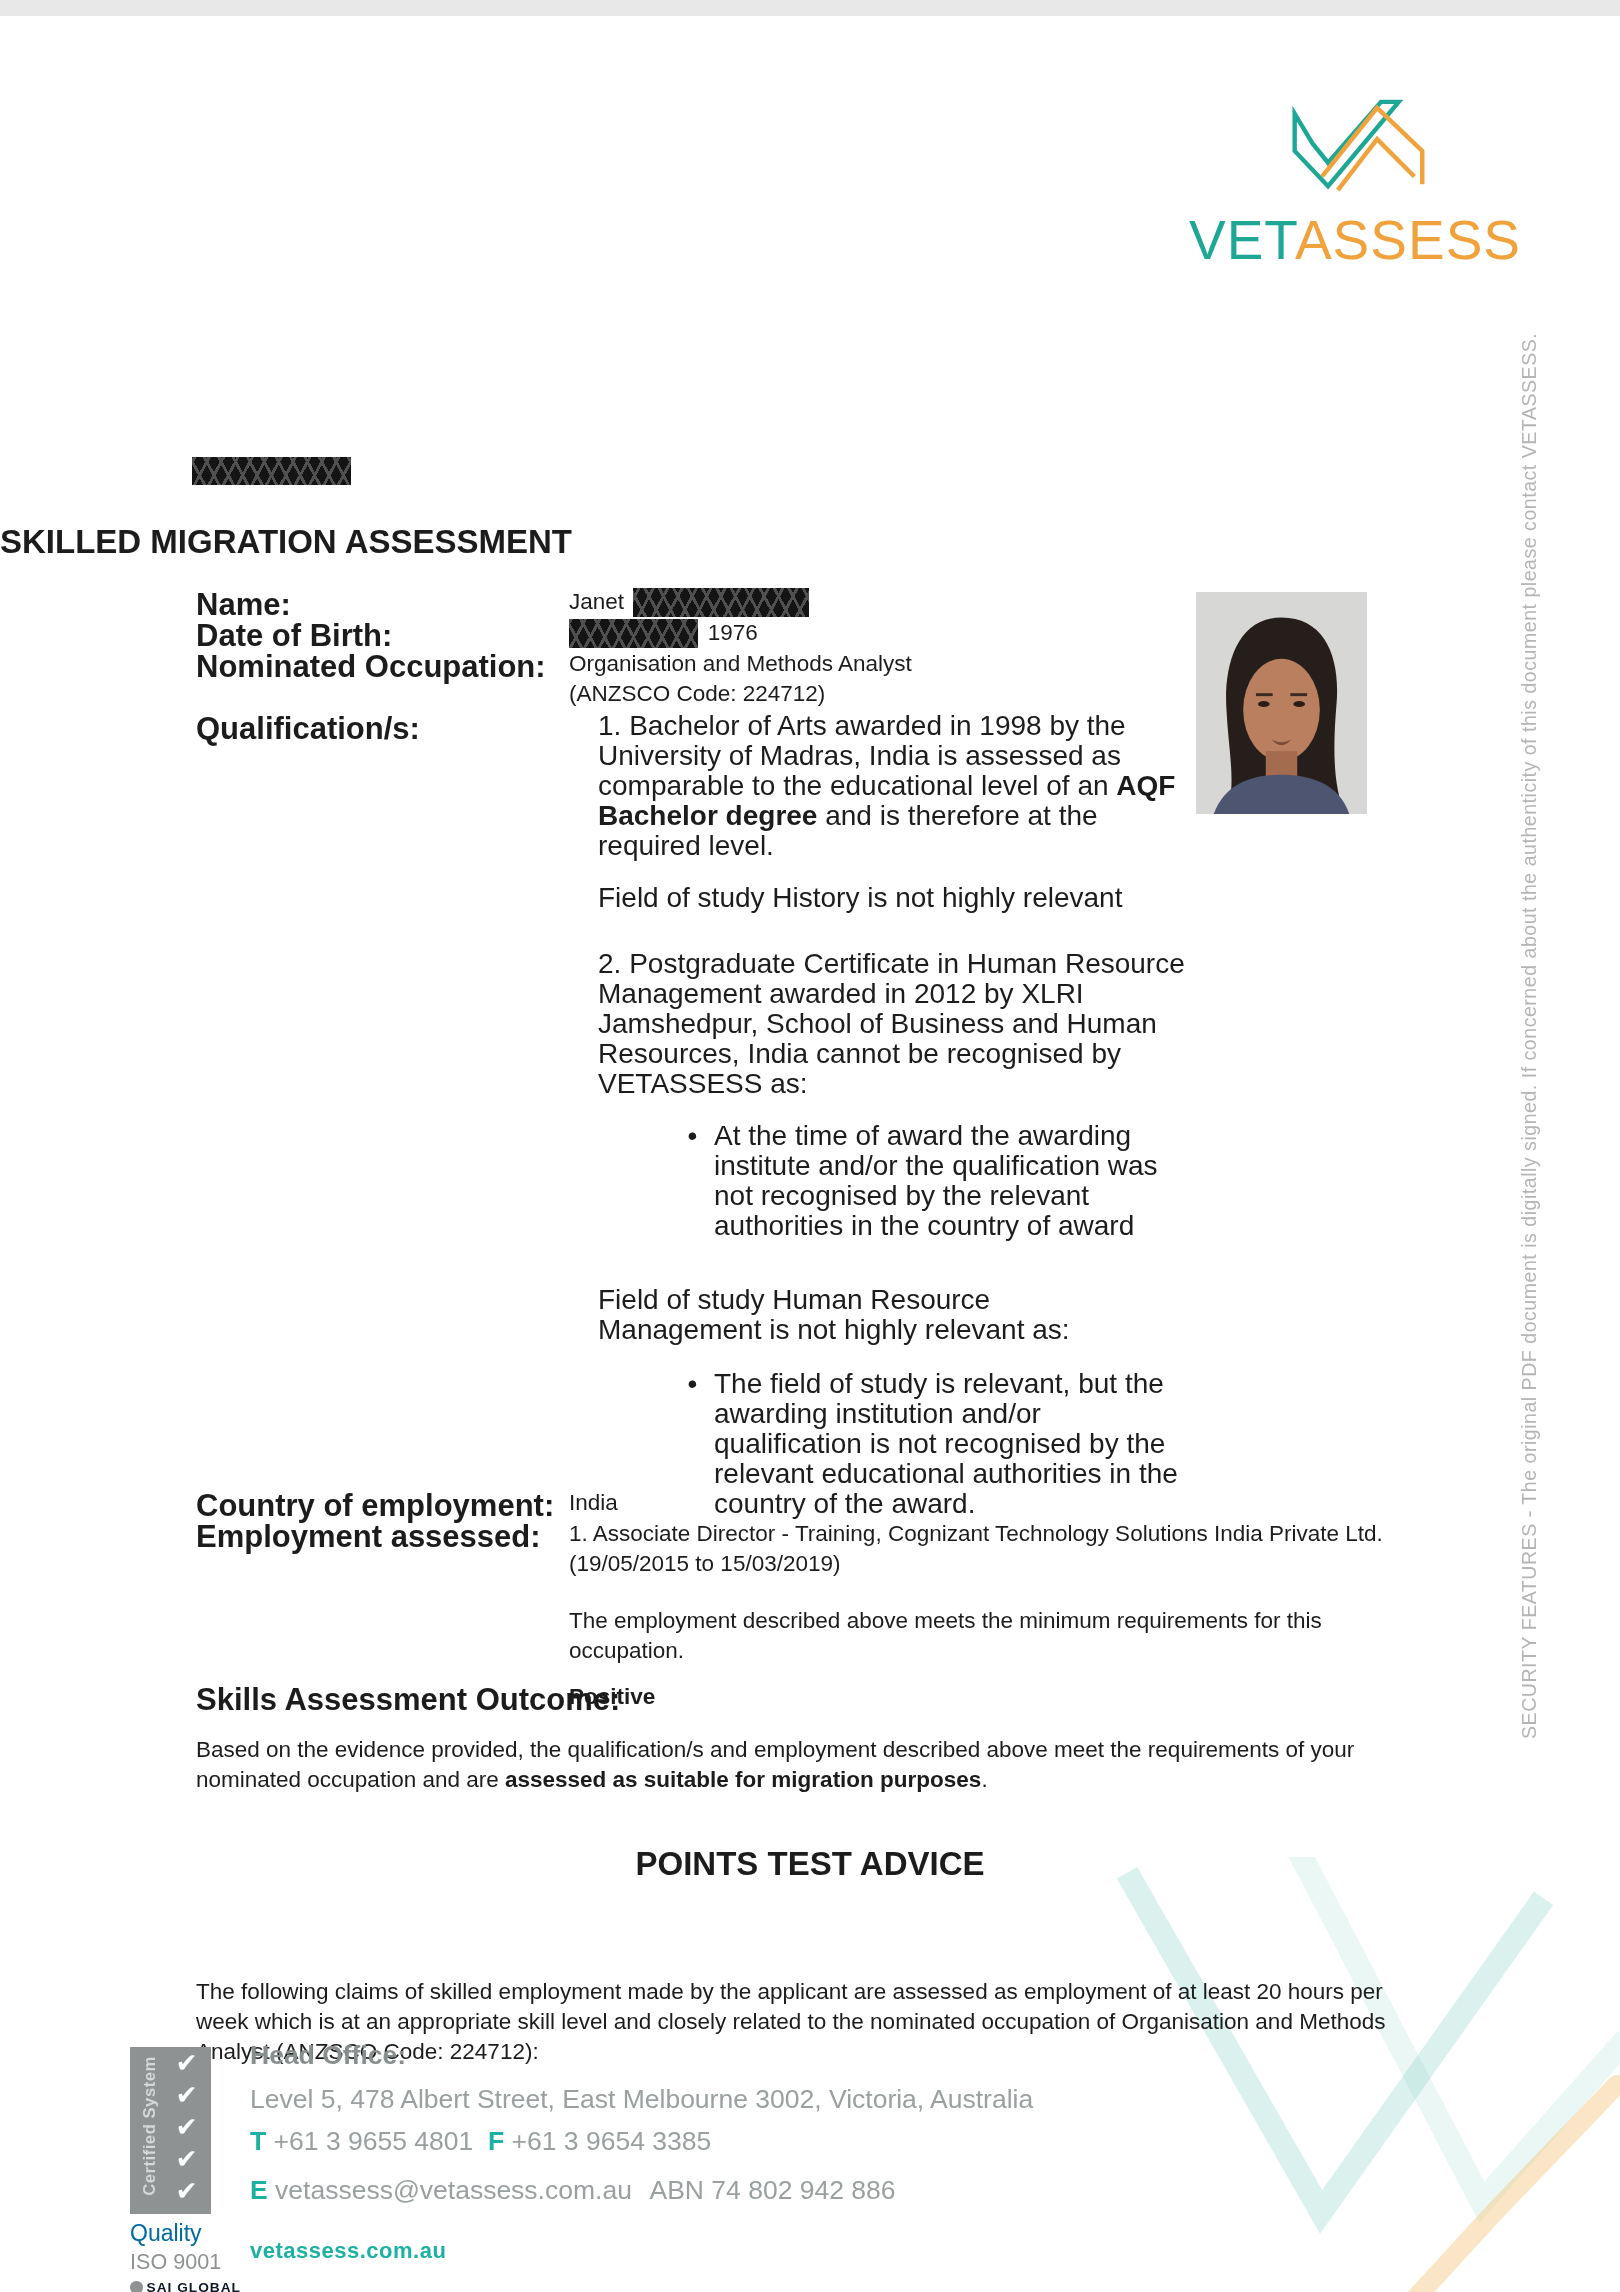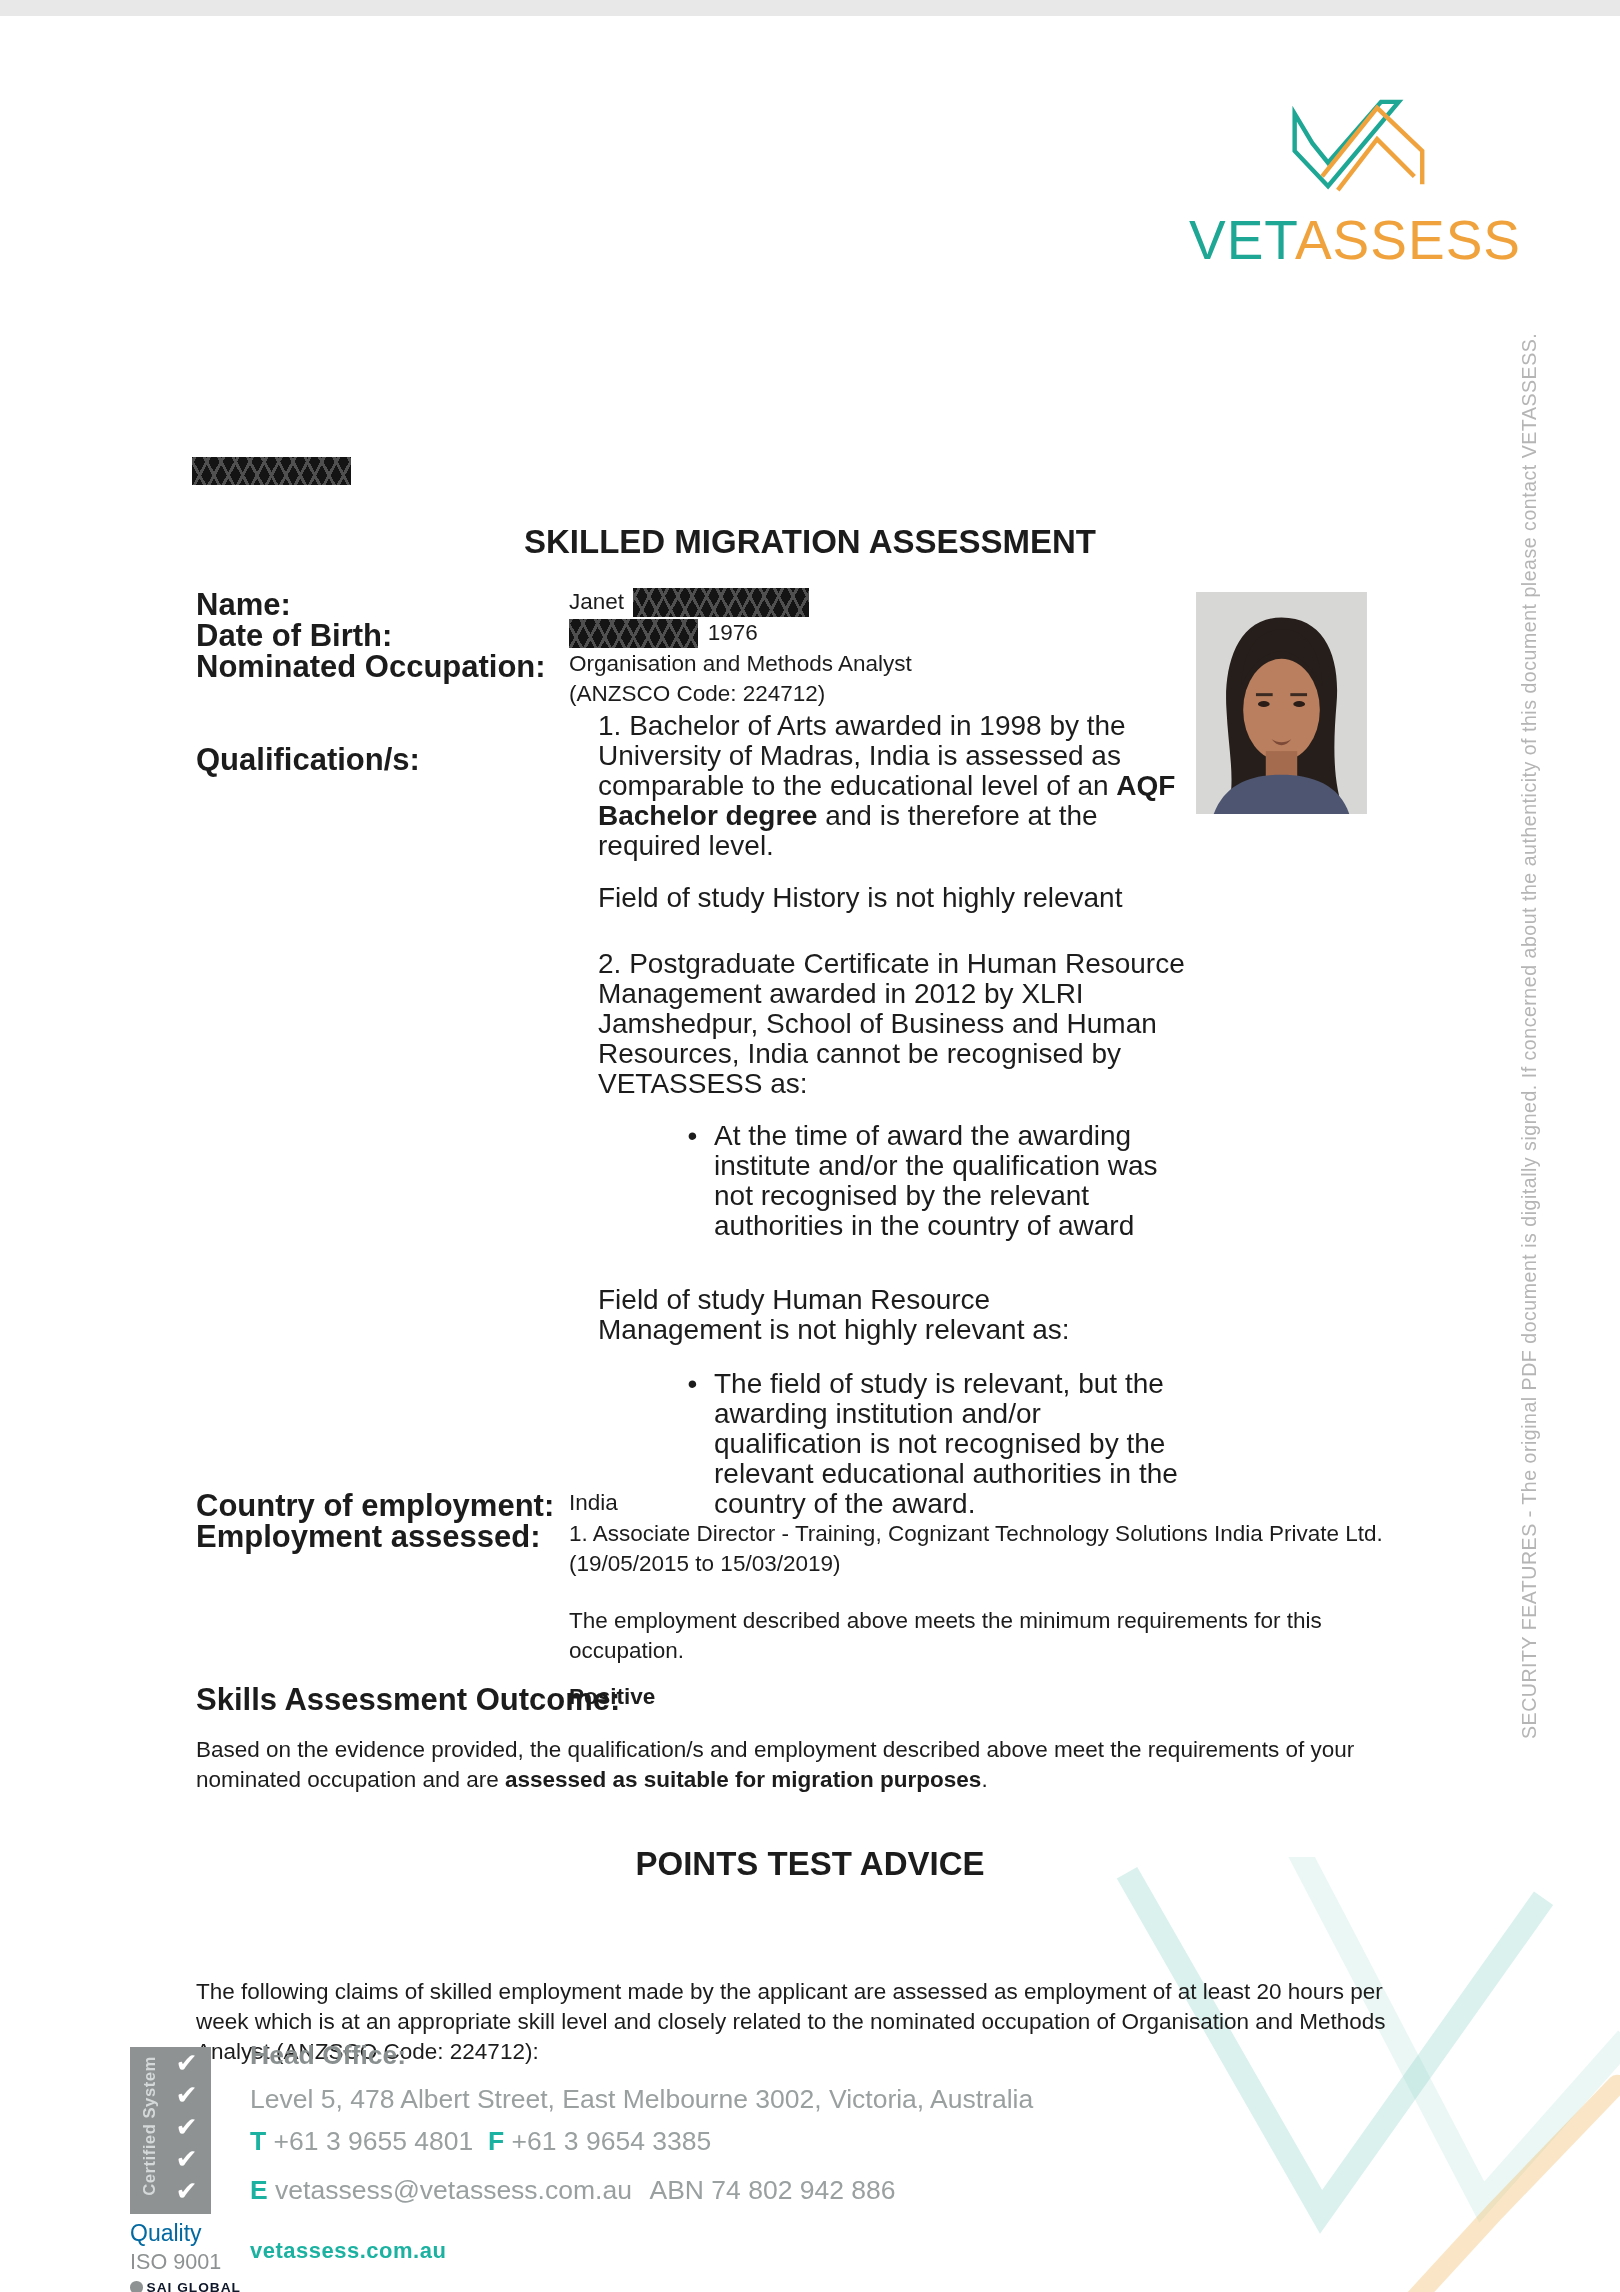--- a/index.html
+++ b/index.html
@@ -26,29 +26,29 @@
   .redact{
     display:inline-block; background-color:#141414;
     background-image:
       repeating-linear-gradient(62deg, rgba(0,0,0,0) 0 9.8px, #505050 9.8px 12.7px),
       repeating-linear-gradient(-62deg, rgba(0,0,0,0) 0 9.8px, #505050 9.8px 12.7px);
   }
   .redact-top{position:absolute; left:192px; top:441px; width:159px; height:28px;}
   .redact-name{width:176px; height:29px; margin-left:8.8px; vertical-align:-7.8px;}
   .redact-dob{width:129px; height:29px; margin-right:9.8px; vertical-align:-7.8px;}
   
-  .doc-title{position:absolute; left:0; top:507px; width:1620px; text-align:center;
+  .doc-title{position:absolute; left:0; top:507px; width:1620px; text-align:left;
     font-size:33px; font-weight:bold;}
   .points-title{position:absolute; left:0; top:1829px; width:1620px; text-align:center;
     font-size:33px; font-weight:bold;}
   
   .lbl{position:absolute; left:196px; font-size:31px; font-weight:bold; white-space:nowrap;text-align:center;}
   .val{position:absolute; left:569px; font-size:22.5px; line-height:30px;}
   .row-name{top:571px;}  .row-dob{top:602px;}  .row-occ{top:633px;}
-  .row-qual{top:726px;}  .row-country{top:1472px;} .row-emp{top:1503px;}
+  .row-qual{top:695px;}  .row-country{top:1472px;} .row-emp{top:1503px;}
   .row-note{top:1590px;} .row-outcome{top:1666px;}
   .val-occ{white-space:nowrap;}
   .qual-col{position:absolute; left:598px; top:695px; width:594px; font-size:28px; line-height:30px;}
   .qual-col p{margin:0;}
   .qual-col .note1{margin-top:21.6px;}
   .qual-col .q2{margin-top:36px;}
   .qual-col .note2{margin-top:44px; max-width:549px;}
   .blist{margin:22.5px 0 0 0; padding:0 0 0 116px; list-style:none;}
   .blist.b2{margin-top:23.5px;}
   .blist li{position:relative;}

